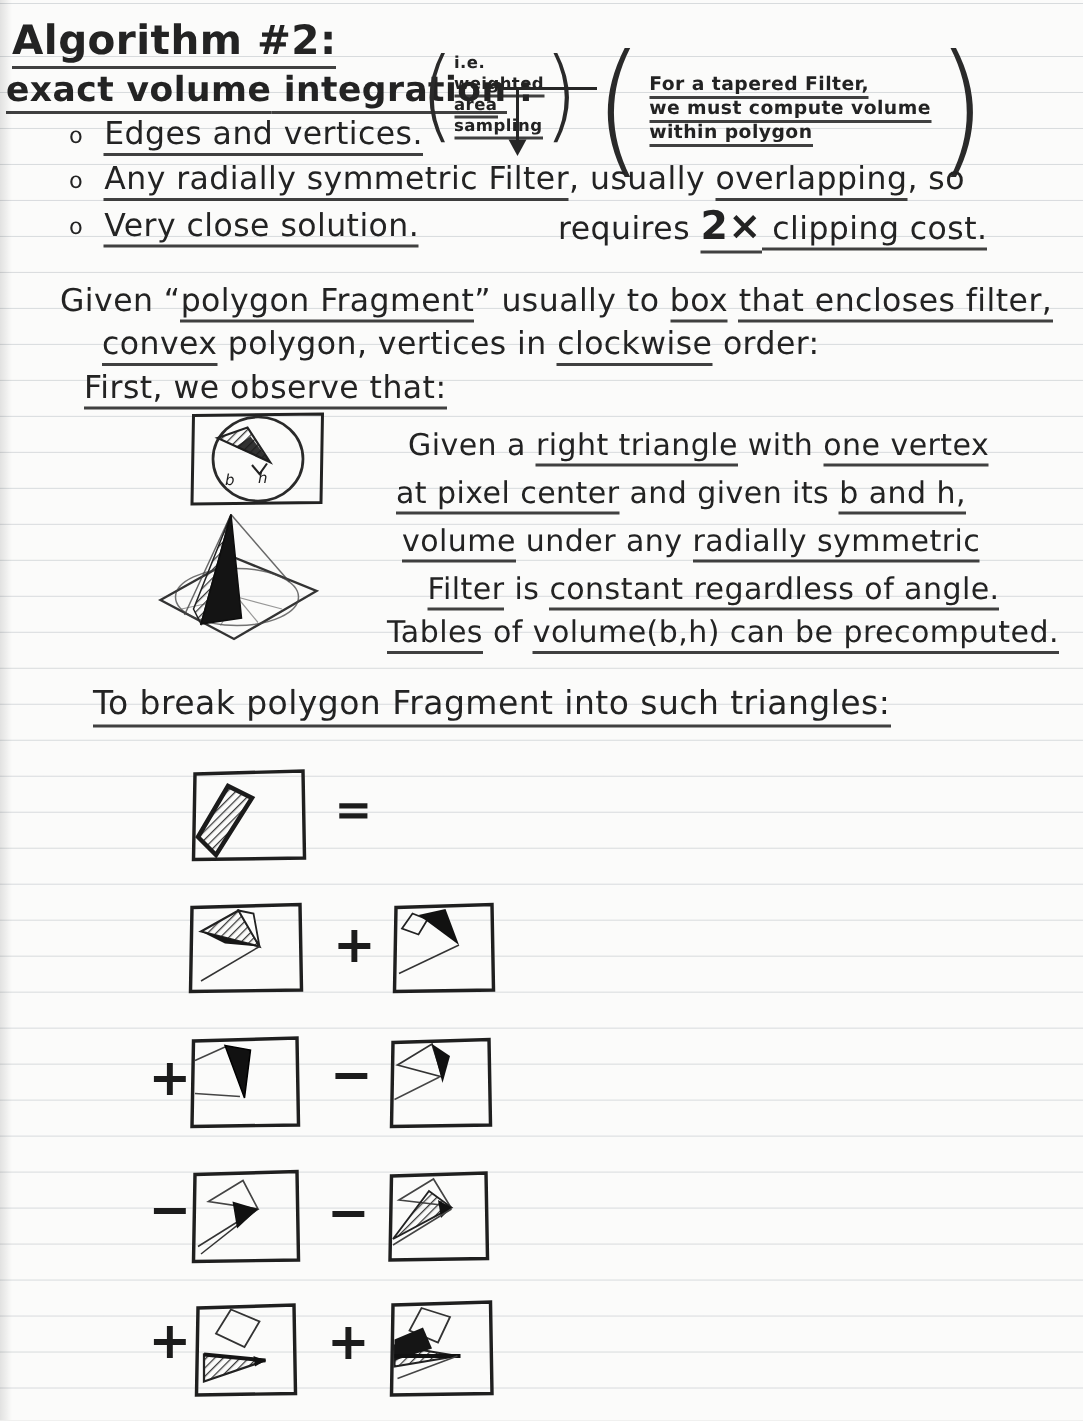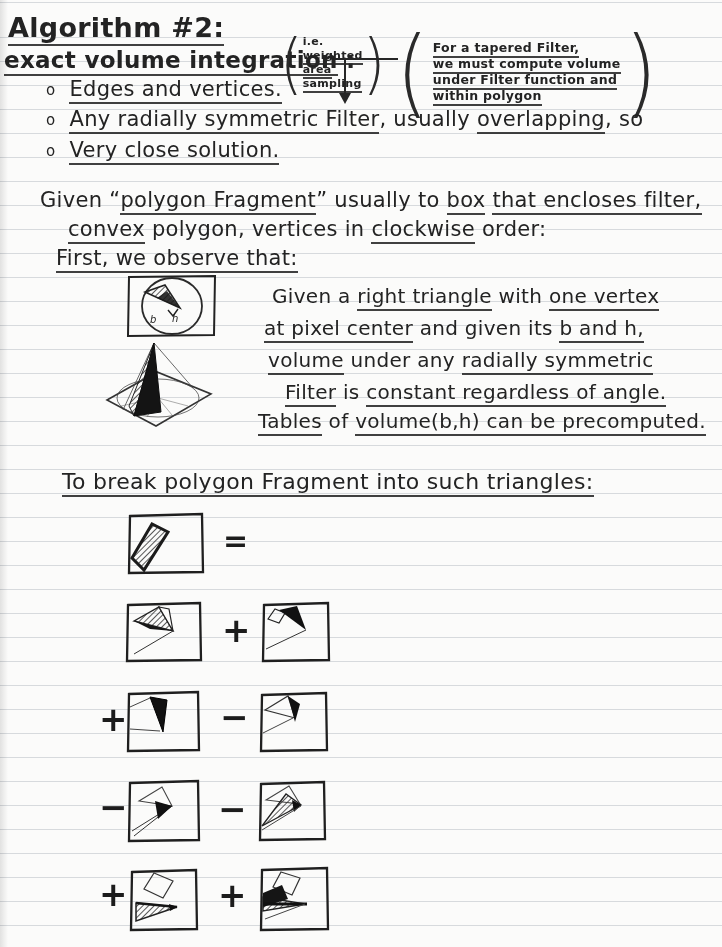--- a/index.html
+++ b/index.html
@@ -17,21 +17,21 @@
   #page::after{content:"";position:absolute;left:0;top:0;width:8px;height:100%;
     background:linear-gradient(to right,rgba(0,0,0,0.10),rgba(0,0,0,0));pointer-events:none;}
   .abs{position:absolute;}
   .hand{color:#232323;letter-spacing:0.3px;white-space:nowrap;}
   .u{border-bottom:2px solid rgba(38,38,38,0.88);padding-bottom:1px;}
   .big{font-size:1.25em;font-weight:600;}
   .title{font-size:27px;font-weight:600;}
   .sub{font-size:23px;font-weight:600;}
   .body20{font-size:20px;}
   .body21{font-size:21px;}
-  .body22{font-size:22px;font-weight:500;margin-top:12px;}
+  .body22{font-size:22px;font-weight:500;}
   .bullet-row{display:flex;align-items:flex-start;gap:14px;}
   .bullet-marker{font-size:15px;margin-top:4px;}
   .note{display:flex;align-items:center;}
   .paren{font-weight:300;color:#2a2a2a;line-height:1;transform:scaleY(1.15);}
   .note-left .paren{font-size:58px;}
   .note-right .paren{font-size:84px;}
   .note-lines{display:flex;flex-direction:column;align-items:flex-start;}
   .note-left .note-lines div{font-size:11px;line-height:14px;font-weight:600;}
   .note-right .note-lines div{font-size:12.5px;line-height:16px;font-weight:600;}
   .op{font-weight:700;color:#1c1c1c;}
@@ -66,38 +66,38 @@
 
   <div class="abs" style="left:334px;top:58px;width:64px;height:2px;background:#262626;"></div>
   <div class="abs" style="left:344px;top:58px;width:2px;height:36px;background:#262626;"></div>
   <div class="abs" style="left:339px;top:93px;width:0;height:0;border-left:6px solid transparent;border-right:6px solid transparent;border-top:11px solid #262626;"></div>
 
   <div class="abs note note-right" style="left:396px;top:30px;">
     <span class="paren">(</span>
     <div class="note-lines hand" style="margin:0 4px;">
       <div><span class="u">For a tapered Filter,</span></div>
       <div><span class="u">we must compute volume</span></div>
-      <div><span class="u">under Filter function and</span></div>
       <div><span class="u">within polygon</span></div>
     </div>
     <span class="paren">)</span>
   </div>
 
   <div class="abs hand body21 bullet-row" style="left:46px;top:77px;">
     <span class="bullet-marker">o</span>
     <span><span class="u">Edges and vertices.</span></span>
   </div>
   <div class="abs hand body21 bullet-row" style="left:46px;top:107px;">
     <span class="bullet-marker">o</span>
     <span><span class="u">Any radially symmetric Filter</span><span>, usually </span><span class="u">overlapping</span><span>, so</span></span>
   </div>
   <div class="abs hand body21 bullet-row" style="left:46px;top:138px;">
     <span class="bullet-marker">o</span>
     <span><span class="u">Very close solution.</span></span>
   </div>
+  <div class="abs hand body21" style="left:372px;top:136px;"><span>requires  </span><span class="u big">2×</span><span class="u">  clipping cost.</span></div>
 
   <div class="abs hand body21" style="left:40px;top:188px;"><span>Given “</span><span class="u">polygon Fragment</span><span>” usually to </span><span class="u">box</span><span> </span><span class="u">that encloses filter,</span></div>
   <div class="abs hand body21" style="left:68px;top:217px;"><span class="u">convex</span><span> polygon, vertices in </span><span class="u">clockwise</span><span> order:</span></div>
   <div class="abs hand body21" style="left:56px;top:246px;"><span class="u">First, we observe that:</span></div>
 
   <svg class="abs" style="left:126px;top:274px;" width="92" height="64" viewBox="0 0 92 64">
     <path d="M3,3 L89,2 L88,61 L2,62 Z" fill="none" stroke="#222" stroke-width="2"></path>
     <ellipse cx="46" cy="32" rx="30" ry="28" fill="none" stroke="#2a2a2a" stroke-width="1.8"></ellipse>
     <polygon points="19,18 39,11 54,34" fill="url(#hatch)" stroke="#222" stroke-width="1.5"></polygon>
     <polygon points="31,24 41,17 54,34" fill="#1c1c1c" opacity="0.9"></polygon>

